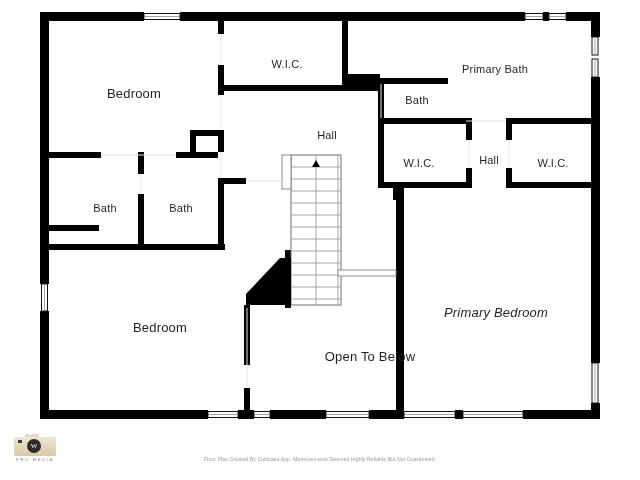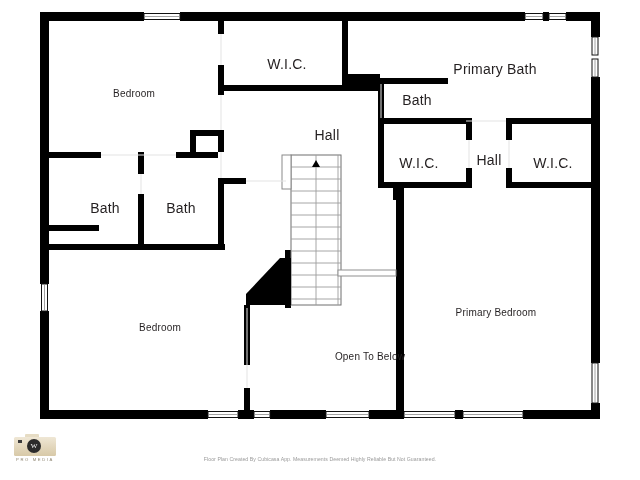--- a/index.html
+++ b/index.html
@@ -33,22 +33,22 @@
 
   .room-label {
     position: absolute;
     font-family: "Liberation Sans", sans-serif;
     color: #231f20;
     white-space: nowrap;
     transform: translate(-50%, -50%);
     letter-spacing: 0.2px;
     user-select: none;
   }
-  .room-label.sz-lg { font-size: 10px; }
-  .room-label.sz-md { font-size: 14px; }
+  .room-label.sz-lg { font-size: 13px; }
+  .room-label.sz-md { font-size: 11px; }
 
   
   #disclaimer {
     position: absolute;
     left: 0;
     top: 456px;
     width: 640px;
     text-align: center;
     font-size: 5.2px;
     color: #9a9a9a;
@@ -335,21 +335,21 @@
   <div class="room-label sz-md" style="left:553px; top:163px;">W.I.C.</div>
 
   <div class="room-label sz-md" style="left:105px; top:208px;">Bath</div>
 
   <div class="room-label sz-md" style="left:181px; top:208px;">Bath</div>
 
   <div class="room-label sz-lg" style="left:160px; top:327px;">Bedroom</div>
 
   <div class="room-label sz-lg" style="left:341px; top:356px;margin-left:29px;">Open To Below</div>
 
-  <div class="room-label sz-lg" style="left:496px; top:312px;">Primary Bedroom</div>
+  <div class="room-label sz-lg" style="left:496px; top:312px;font-style:italic;">Primary Bedroom</div>
 
   <div id="brand-logo">
     <div class="cam-hump"></div>
     <div class="cam-body"></div>
     <div class="cam-flash"></div>
     <div class="cam-lens">
       <span>W</span>
     </div>
     <div class="brand-text">PRO MEDIA</div>
   </div>

